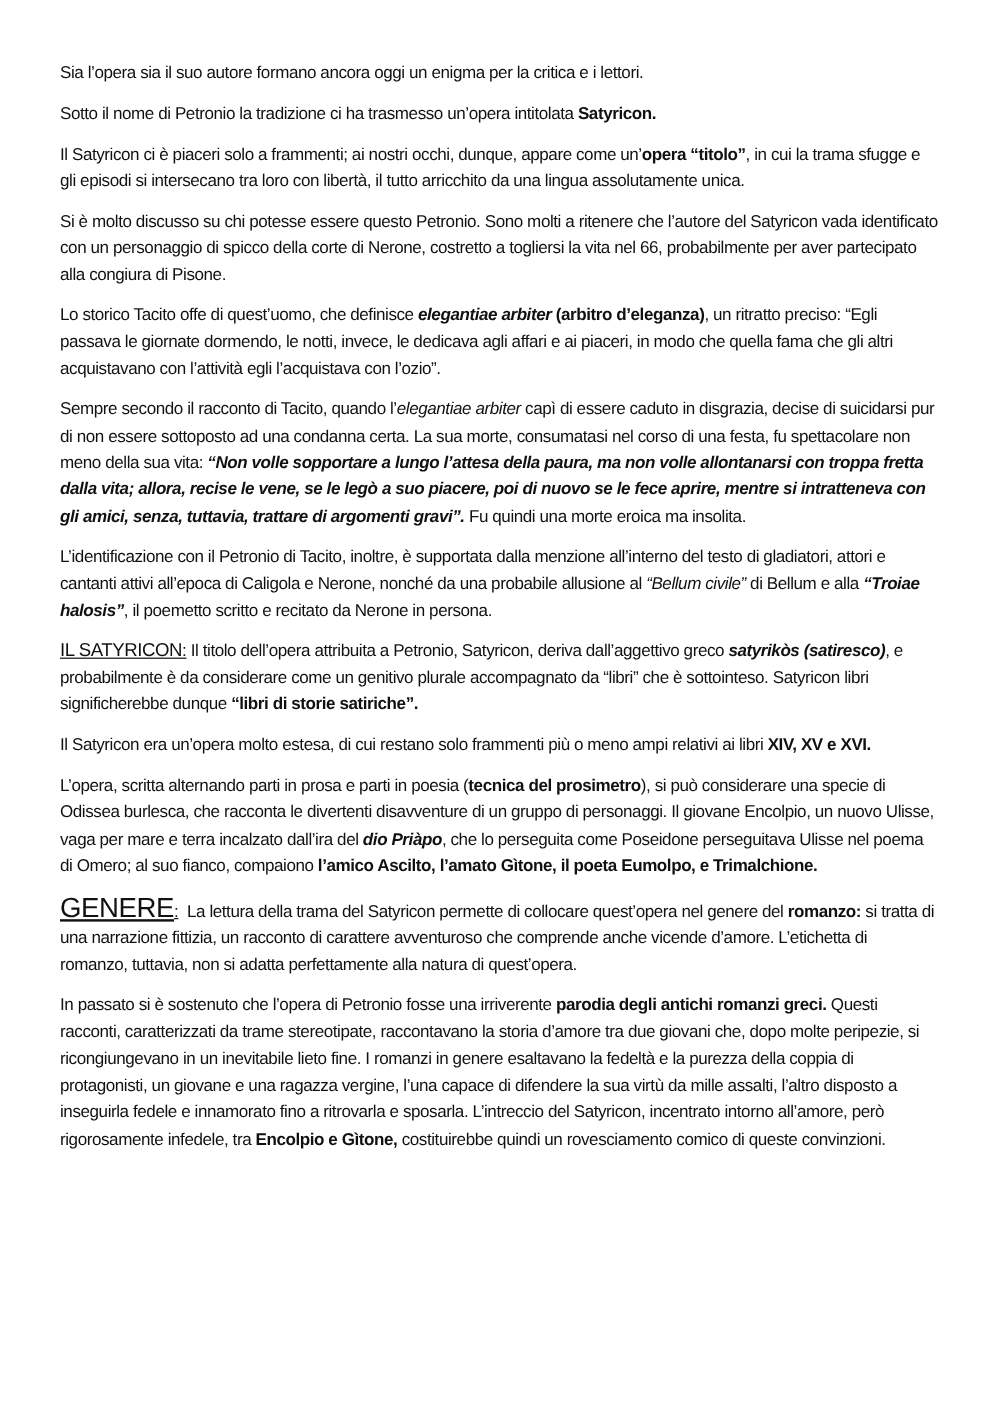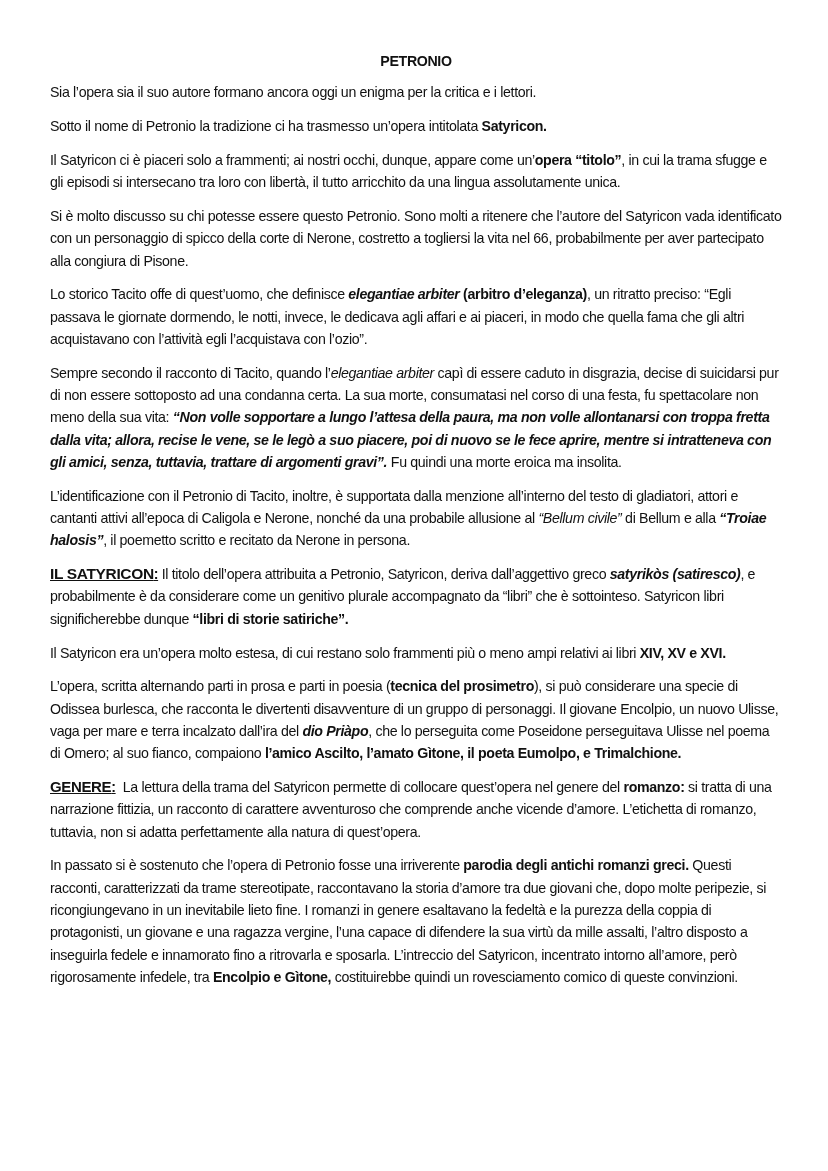--- a/index.html
+++ b/index.html
@@ -6,29 +6,28 @@
   body { width: 828px; height: 1171px; overflow: hidden; position: relative; }
   .page {
     position: absolute; left: 50px; top: 50px; width: 732px;
     font-family: "Liberation Sans", sans-serif;
     font-size: 14.2px; line-height: 22.3px; color: #111;
     letter-spacing: -0.35px;
   }
   .title { text-align: center; font-weight: bold; margin: 0 0 9px 0; }
   p { margin: 0 0 11.5px 0; }
   b { font-weight: bold; }
-  .heading { font-weight: bold; text-decoration: underline; }
+  .heading { font-weight: normal; text-decoration: underline; }
   .h-satyricon { font-size: 15.5px; }
-  .h-genere { font-size: 15px; }
+  .h-genere { font-size: 23px; }
 </style>
 </head>
 <body>
 
 <div class="page">
-  <div class="title">PETRONIO</div>
 
   <p><span>Sia l’opera sia il suo autore formano ancora oggi un enigma per la critica e i lettori.</span></p>
 
   <p><span>Sotto il nome di Petronio la tradizione ci ha trasmesso un’opera intitolata </span><b>Satyricon.</b></p>
 
   <p><span>Il Satyricon ci è piaceri solo a frammenti; ai nostri occhi, dunque, appare come un’</span><b>opera “titolo”</b><span>, in cui la trama sfugge e gli episodi si intersecano tra loro con libertà, il tutto arricchito da una lingua assolutamente unica.</span></p>
 
   <p><span>Si è molto discusso su chi potesse essere questo Petronio. Sono molti a ritenere che l’autore del Satyricon vada identificato con un personaggio di spicco della corte di Nerone, costretto a togliersi la vita nel 66, probabilmente per aver partecipato alla congiura di Pisone.</span></p>
 
   <p><span>Lo storico Tacito offe di quest’uomo, che definisce </span><b><i>elegantiae arbiter</i></b><b> (arbitro d’eleganza)</b><span>, un ritratto preciso: “Egli passava le giornate dormendo, le notti, invece, le dedicava agli affari e ai piaceri, in modo che quella fama che gli altri acquistavano con l’attività egli l’acquistava con l’ozio”.</span></p>

